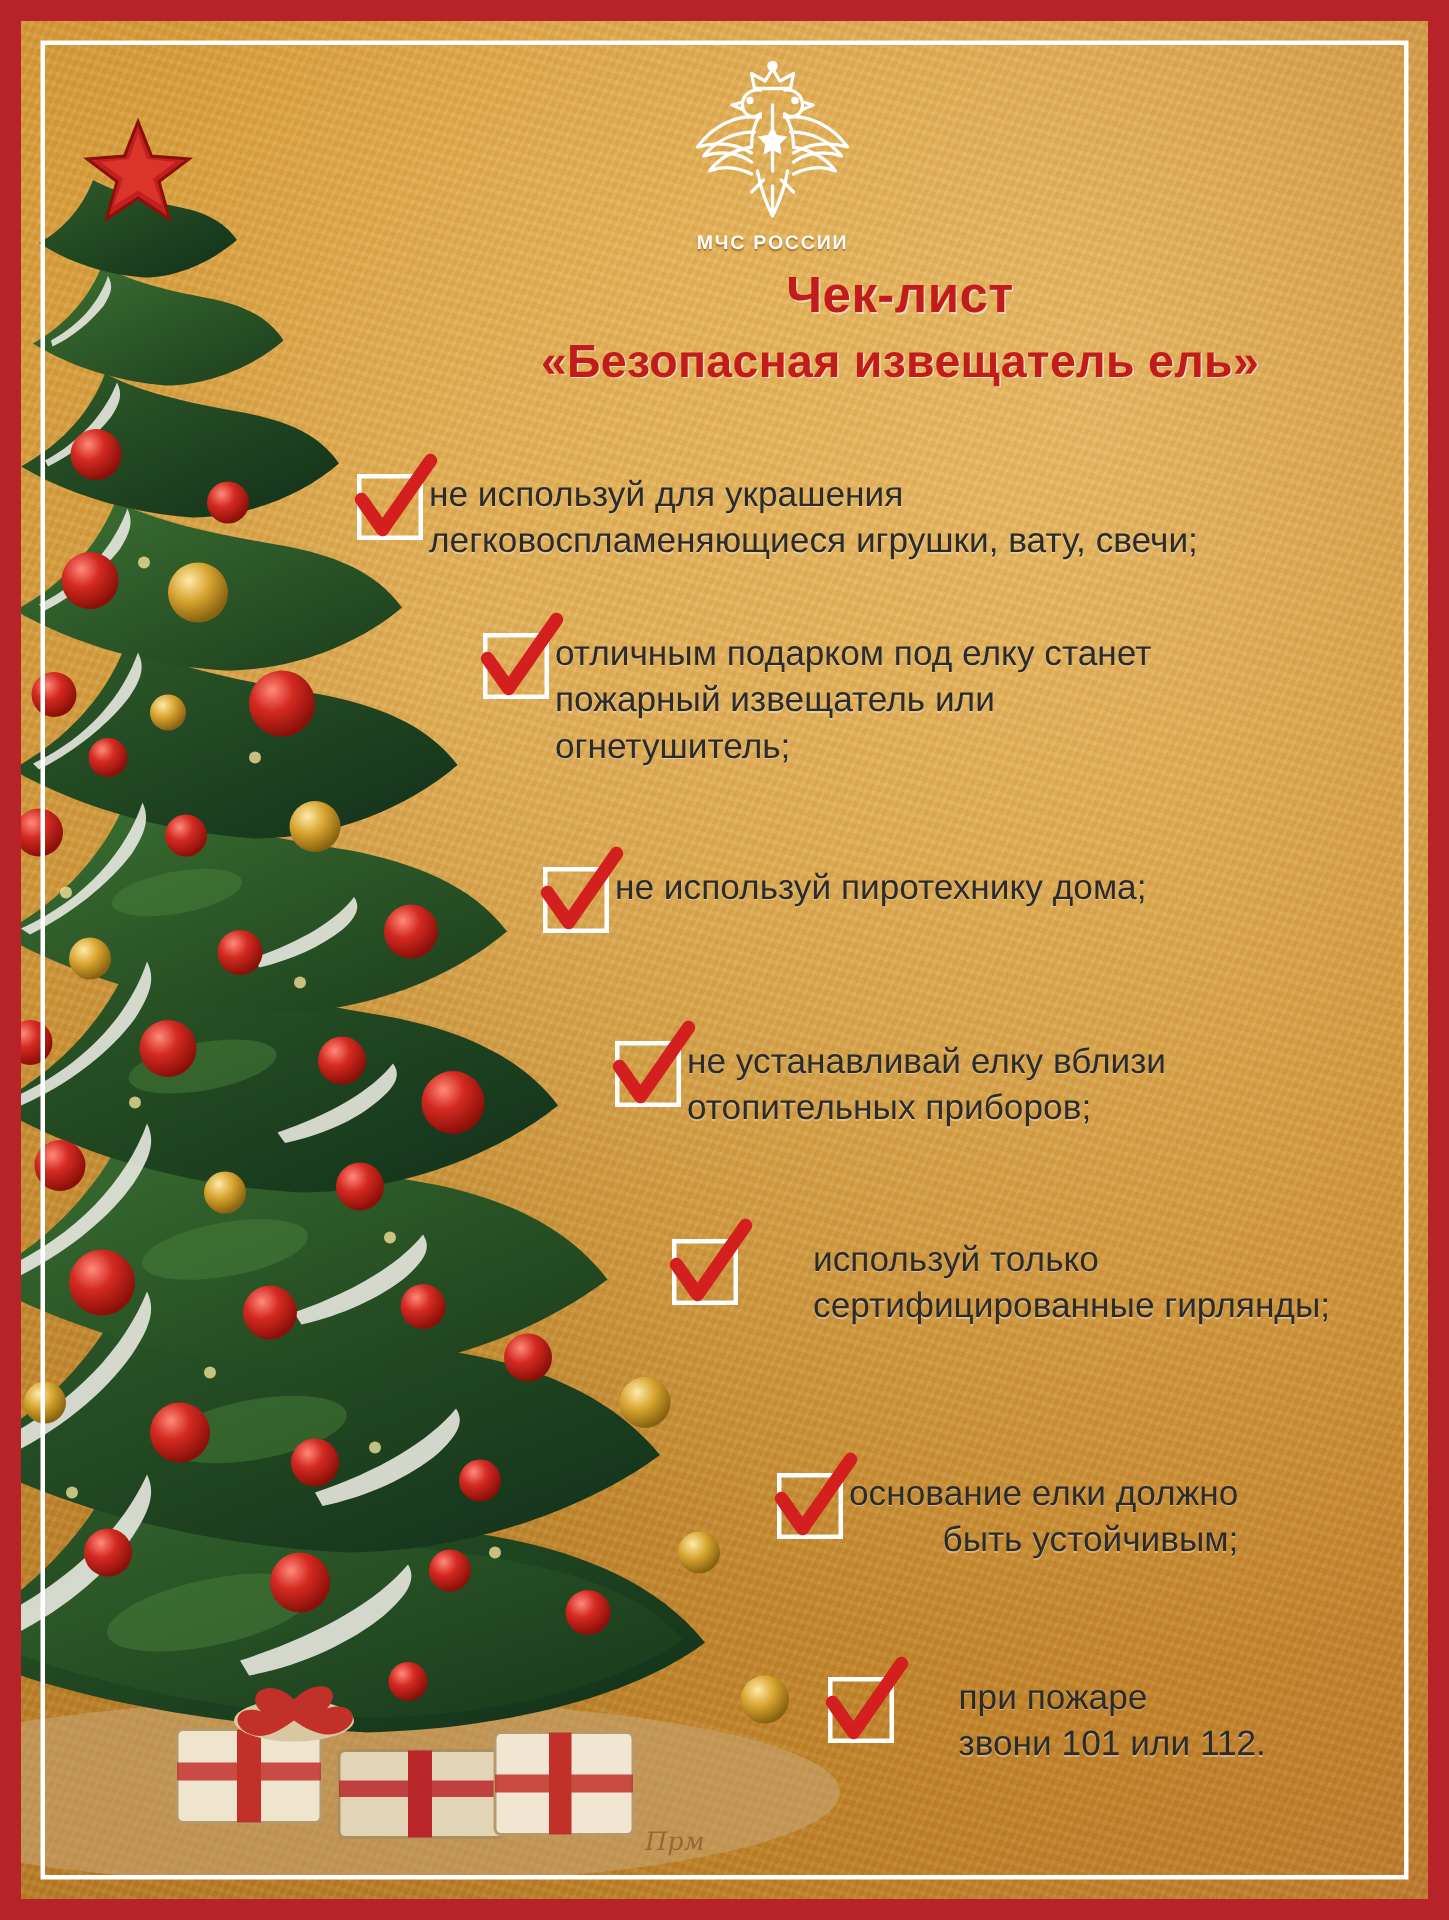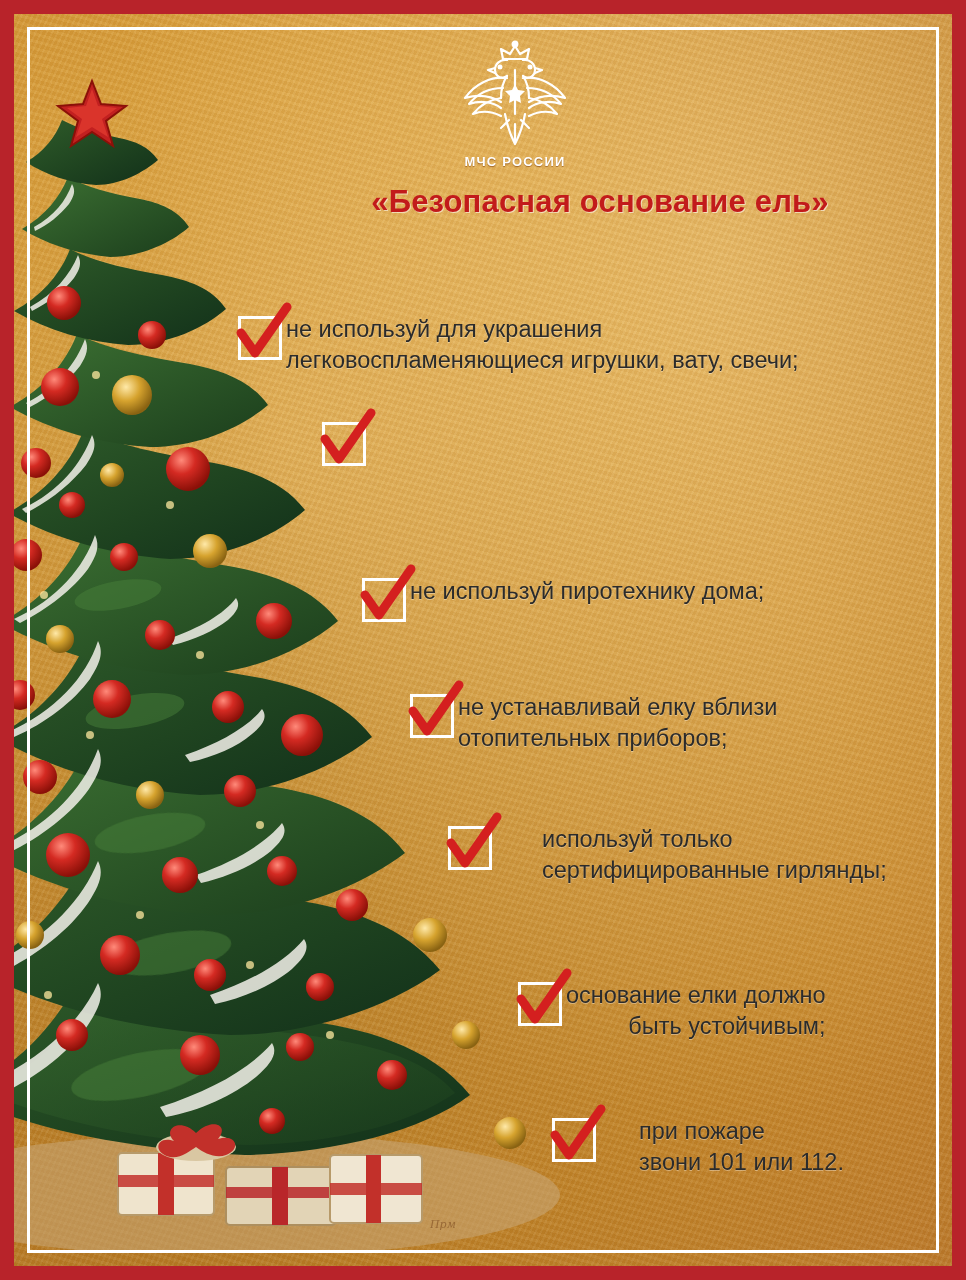--- a/index.html
+++ b/index.html
@@ -155,21 +155,21 @@
     white-space: pre-line;
     text-shadow: 0 1px 0 rgba(255,255,255,0.35);
   }
 
   .signature {
     position: absolute;
     left: 430px;
     top: 1218px;
     font-family: "DejaVu Serif", serif;
     font-style: italic;
-    font-size: 11px;
+    font-size: 17px;
     color: #8a5a2b;
     opacity: 0.75;
     z-index: 25;
   }
 </style>
 </head>
 <body>
 
 <div id="poster">
 
@@ -354,41 +354,45 @@
           <path d="M50 74 C52 86 56 96 60 104 C64 96 68 86 70 74"></path>
           <path d="M54 80 l-8 8 M66 80 l8 8 M60 84 v18"></path>
 
           <path d="M60 44 l3 6 l7 1 l-5 5 l1 7 l-6 -3 l-6 3 l1 -7 l-5 -5 l7 -1 Z" fill="#ffffff" stroke="none"></path>
         </g>
       </svg>
       <div class="emblem-caption">МЧС РОССИИ</div>
     </div>
 
     <div class="title-block">
-      <div class="title-sub">«Безопасная основание ель»</div>
+      <div class="title-main">Чек-лист</div>
+      <div class="title-sub">«Безопасная извещатель ель»</div>
     </div>
 
     <div class="checklist">
 
       <div class="check-item" style="left:238px; top:10px;">
         <span class="checkbox">
           <svg viewBox="0 0 58 62" xmlns="http://www.w3.org/2000/svg">
             <path d="M6 30 L20 50 L52 4" fill="none" stroke="#d41f1f" stroke-width="9" stroke-linecap="round" stroke-linejoin="round"></path>
           </svg>
         </span>
         <span class="check-text">не используй для украшения
 легковоспламеняющиеся игрушки, вату, свечи;</span>
       </div>
 
       <div class="check-item" style="left:322px; top:116px;">
         <span class="checkbox">
           <svg viewBox="0 0 58 62" xmlns="http://www.w3.org/2000/svg">
             <path d="M6 30 L20 50 L52 4" fill="none" stroke="#d41f1f" stroke-width="9" stroke-linecap="round" stroke-linejoin="round"></path>
           </svg>
         </span>
+        <span class="check-text">отличным подарком под елку станет
+пожарный извещатель или
+огнетушитель;</span>
       </div>
 
       <div class="check-item" style="left:362px; top:272px;">
         <span class="checkbox">
           <svg viewBox="0 0 58 62" xmlns="http://www.w3.org/2000/svg">
             <path d="M6 30 L20 50 L52 4" fill="none" stroke="#d41f1f" stroke-width="9" stroke-linecap="round" stroke-linejoin="round"></path>
           </svg>
         </span>
         <span class="check-text">не используй пиротехнику дома;</span>
       </div>

